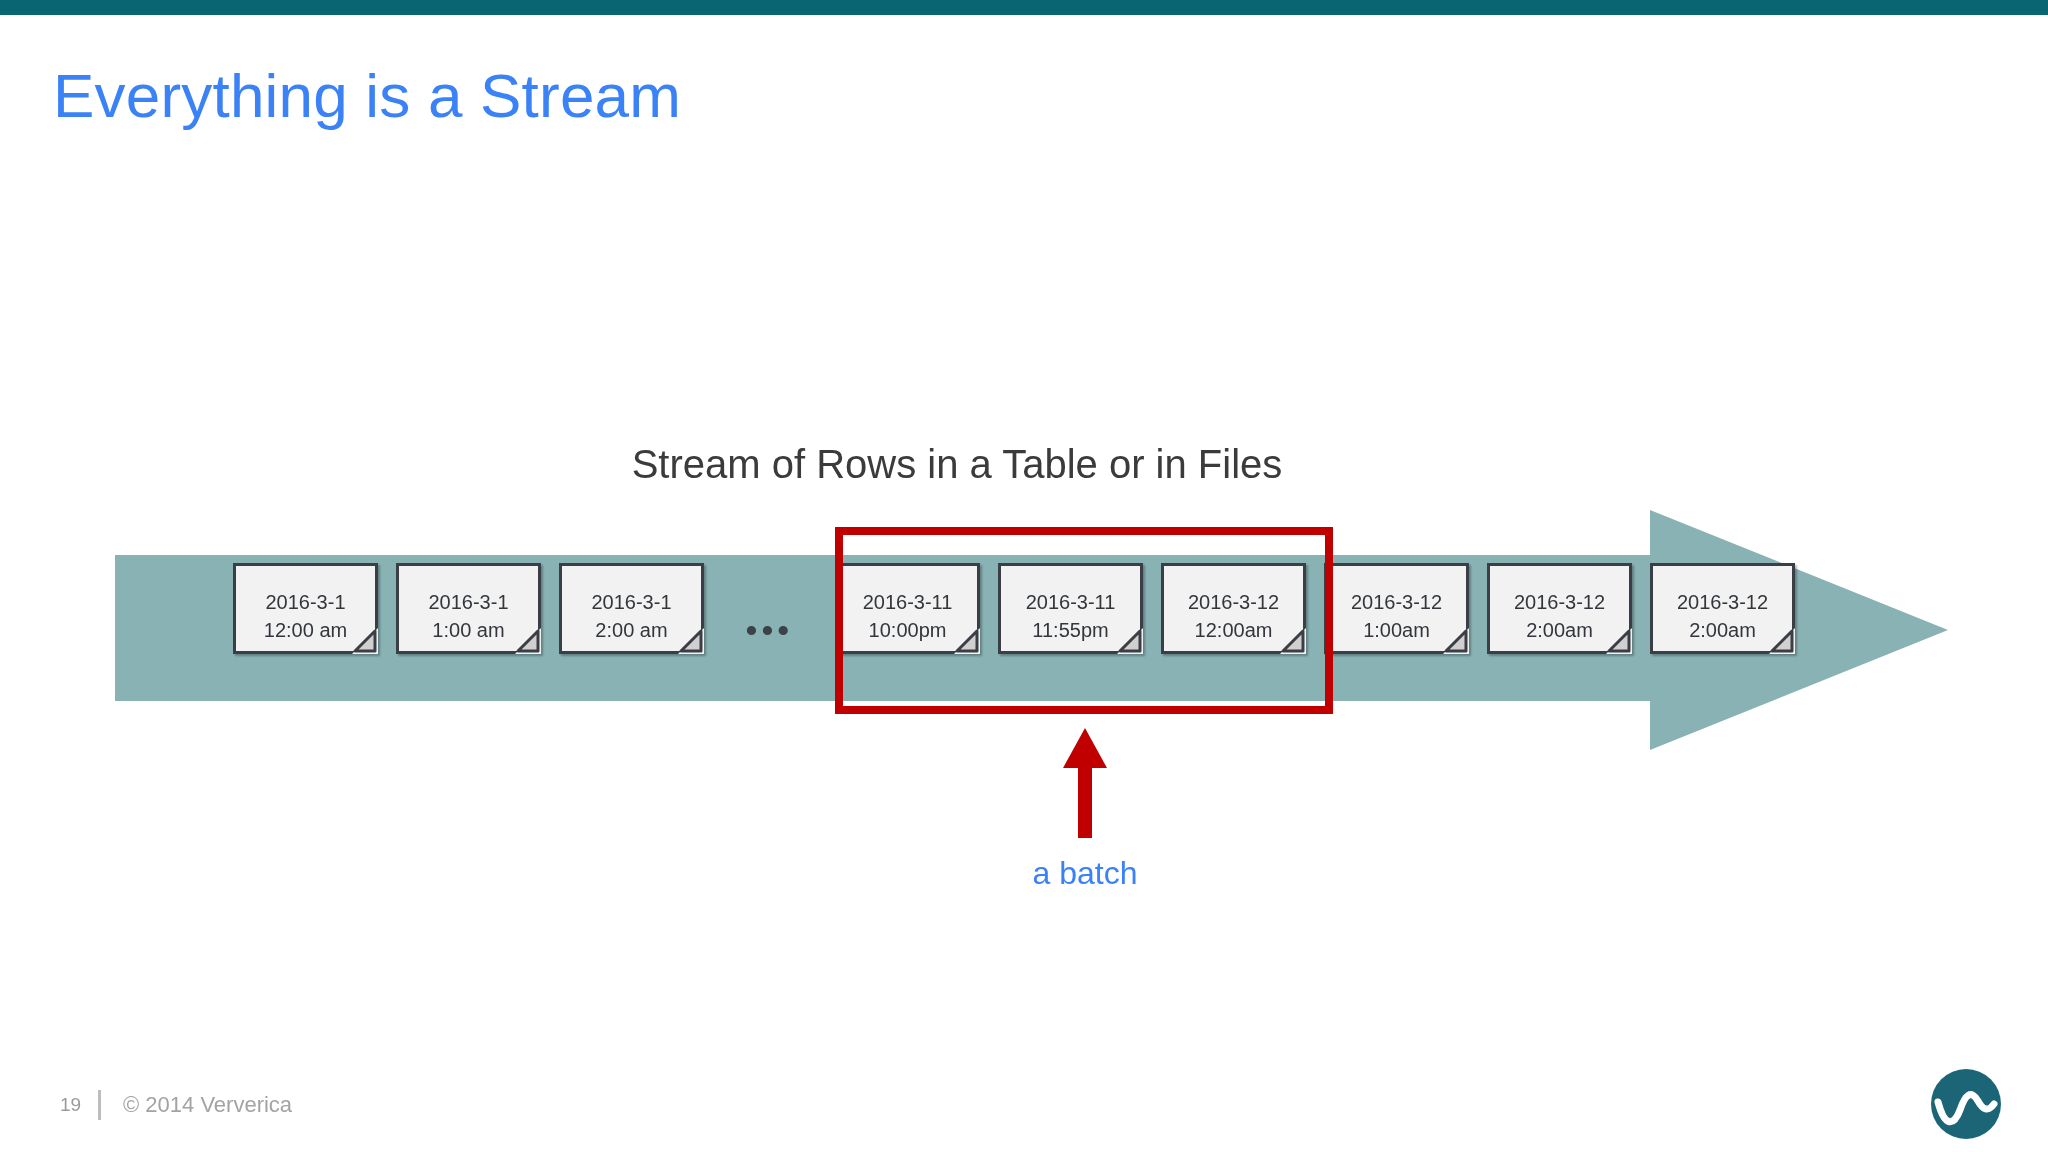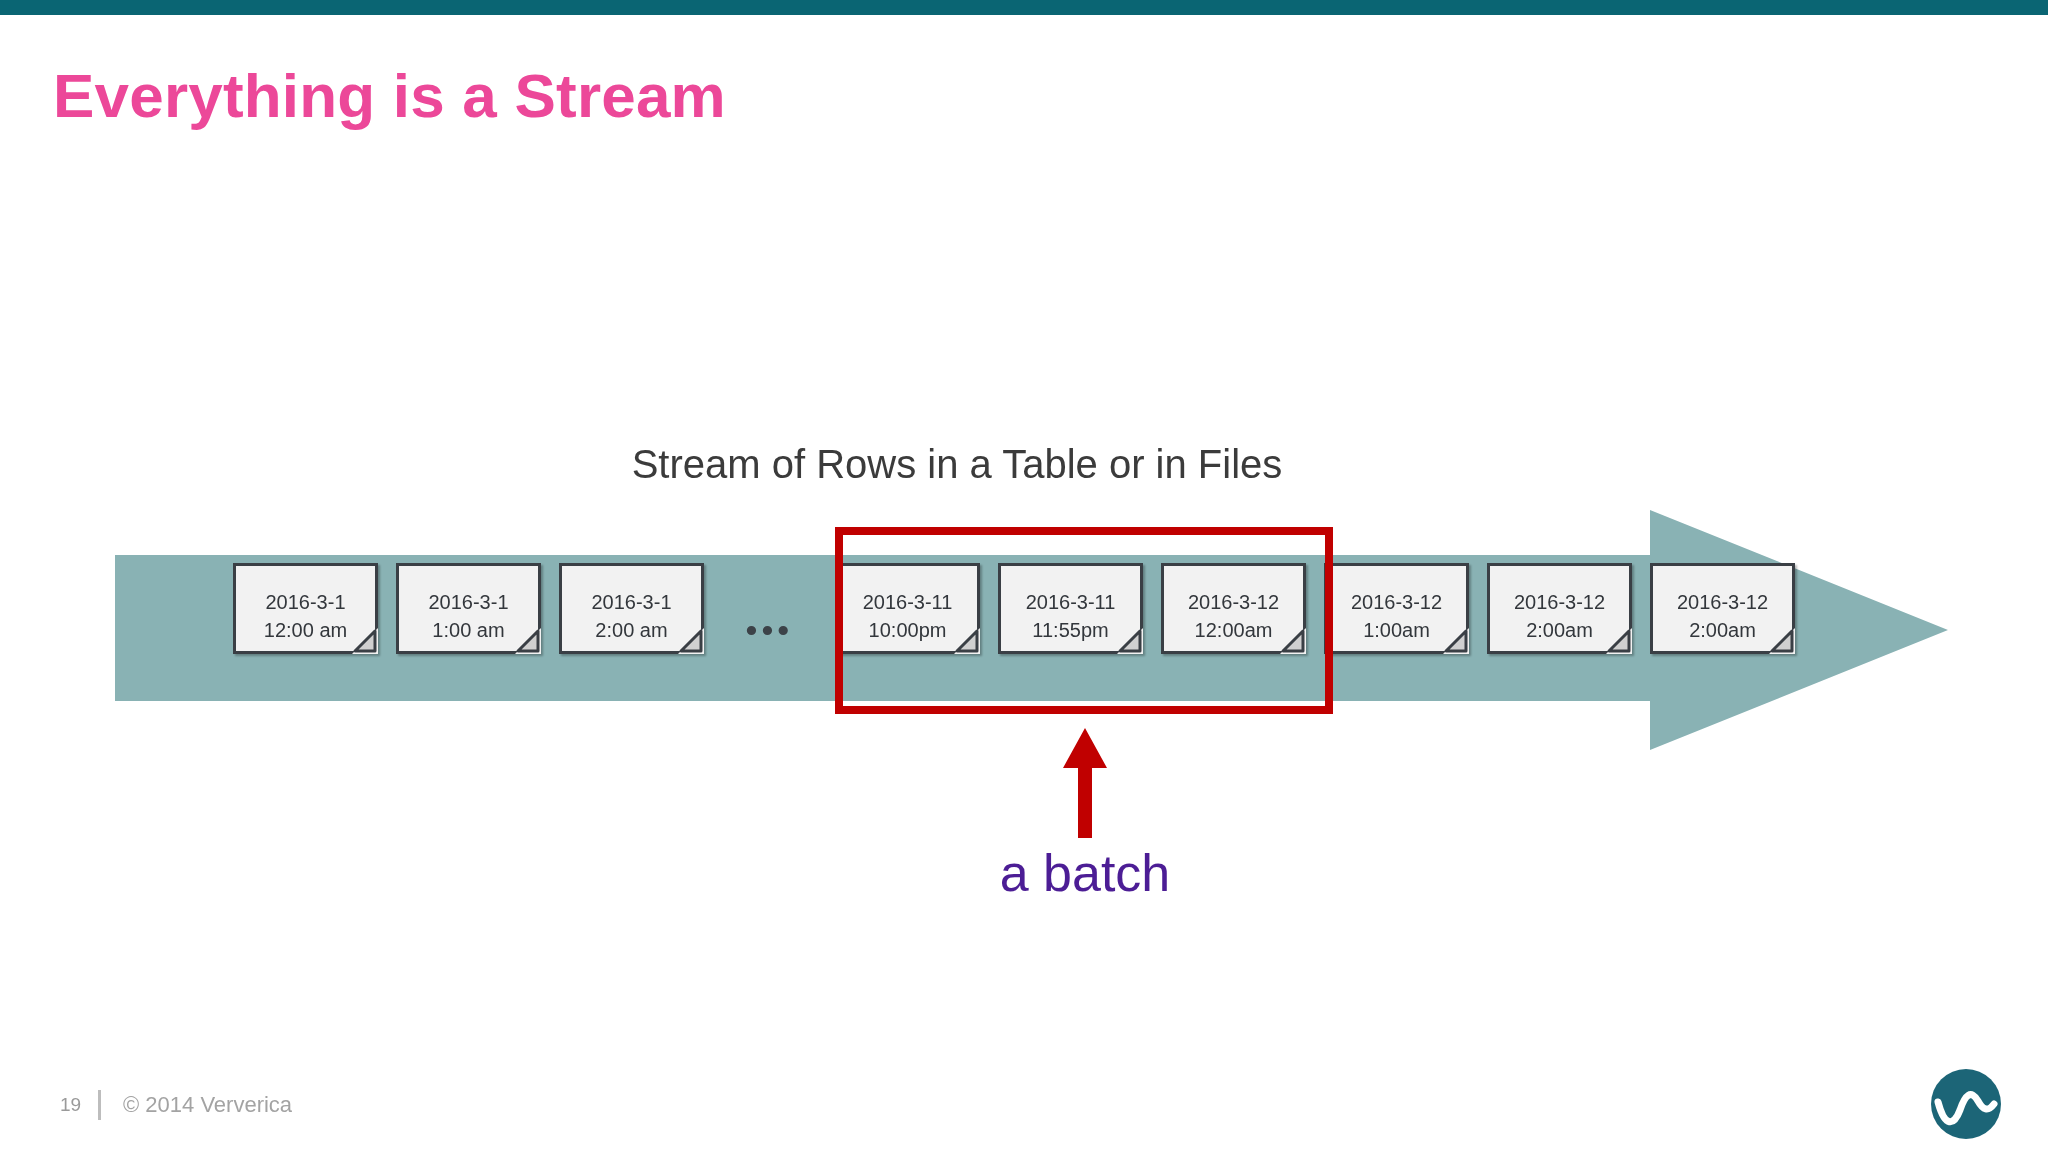--- a/index.html
+++ b/index.html
@@ -26,22 +26,22 @@
     background: #0a6573;
   }
 
   
   .slide-title {
     position: absolute;
     left: 53px;
     top: 60px;
     font-size: 62px;
     line-height: 72px;
-    font-weight: 700;
-    color: #ec4899;
+    font-weight: 400;
+    color: #3b82f6;
     letter-spacing: 0.2px;
     white-space: nowrap;
   }
 
   
   .diagram-caption {
     position: absolute;
     left: 12px;
     top: 440px;
     width: 2048px;
@@ -138,23 +138,23 @@
     height: 110px;
   }
   .batch-arrow svg { display: block; }
 
   .batch-label {
     position: absolute;
     left: 935px;
     top: 848px;
     width: 300px;
     text-align: center;
-    font-size: 52px;
+    font-size: 32px;
     line-height: 50px;
-    color: #4c1d95;
+    color: #3b82f6;
     white-space: nowrap;
   }
 
   
   .footer {
     position: absolute;
     left: 60px;
     top: 1088px;
     height: 34px;
     display: flex;

